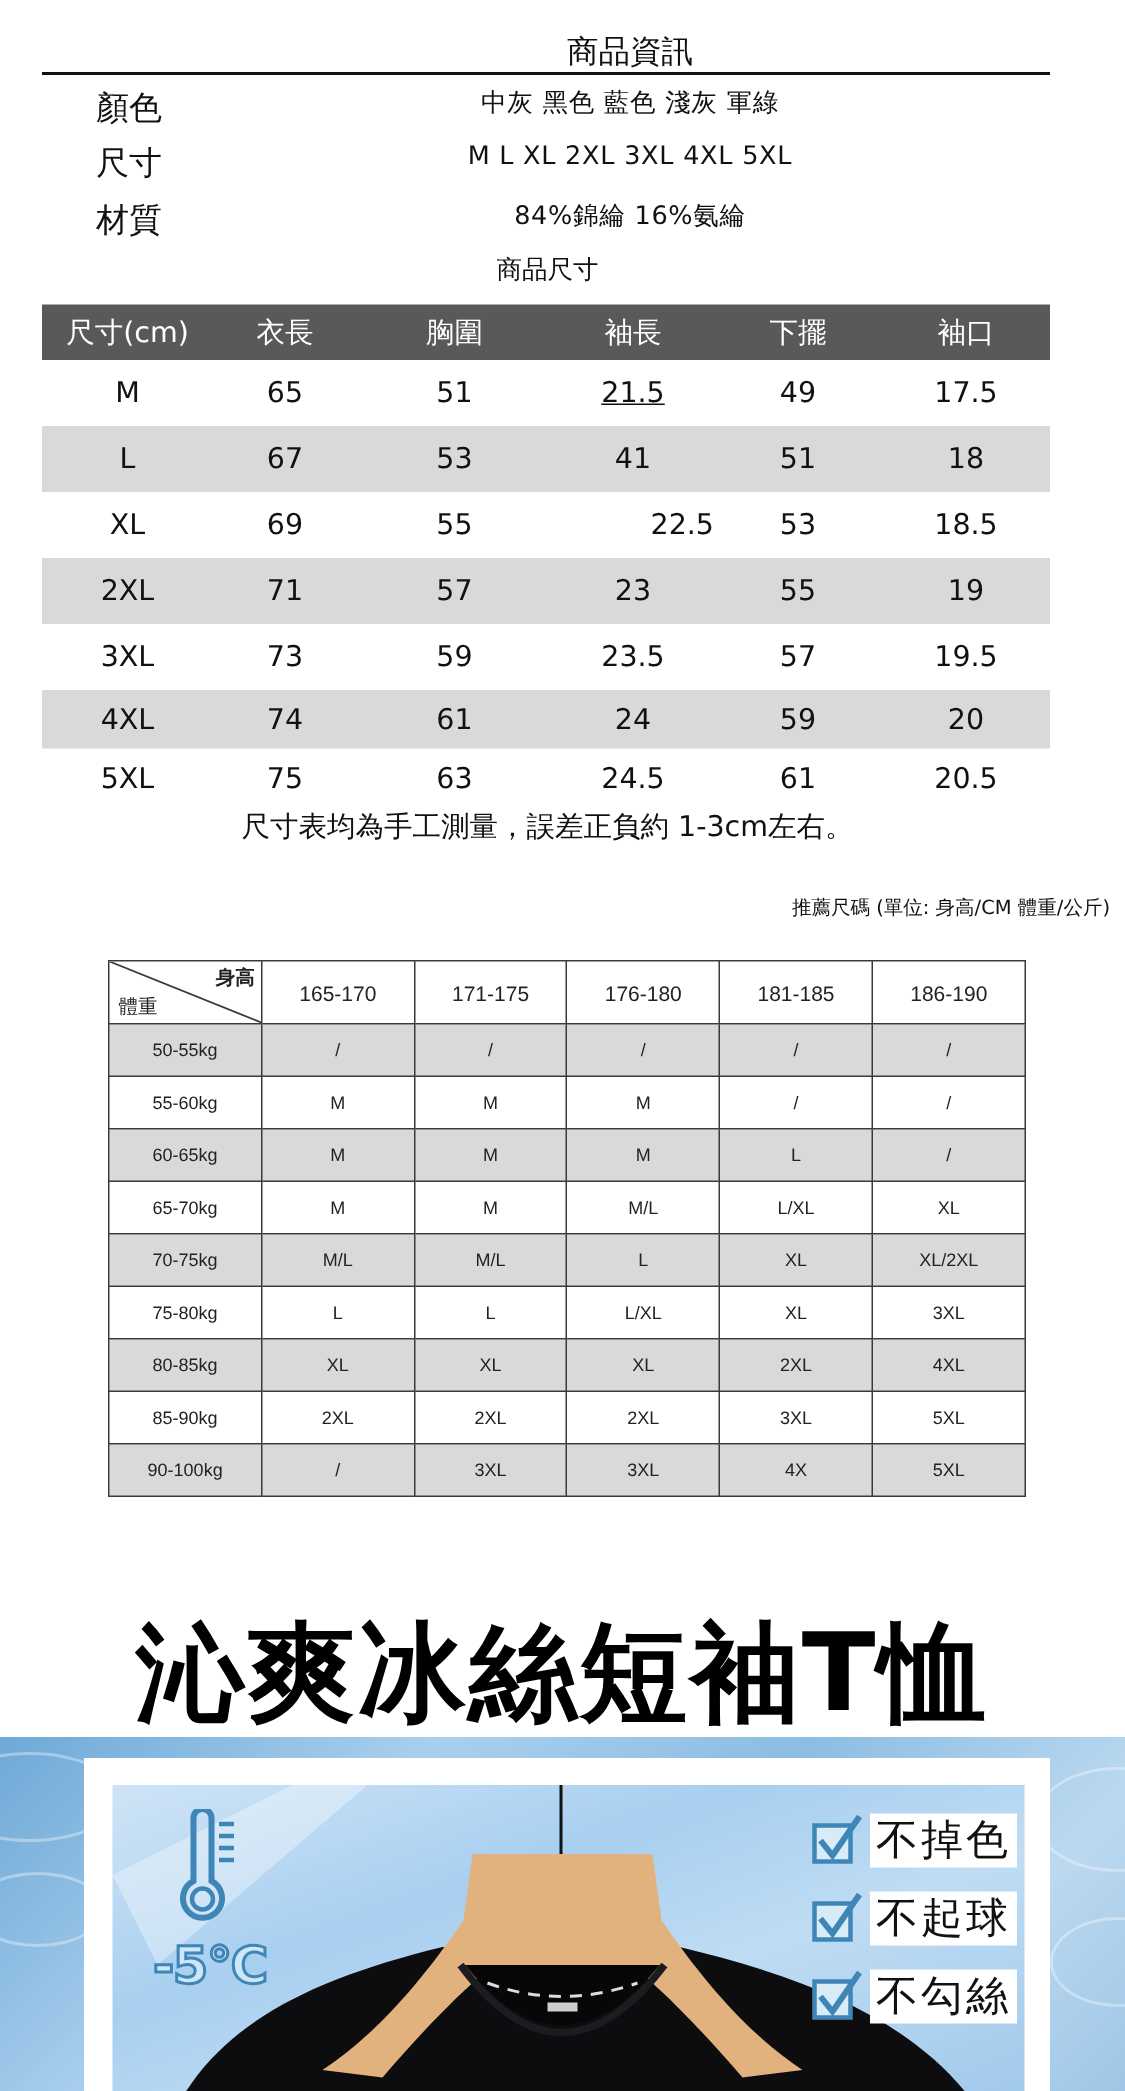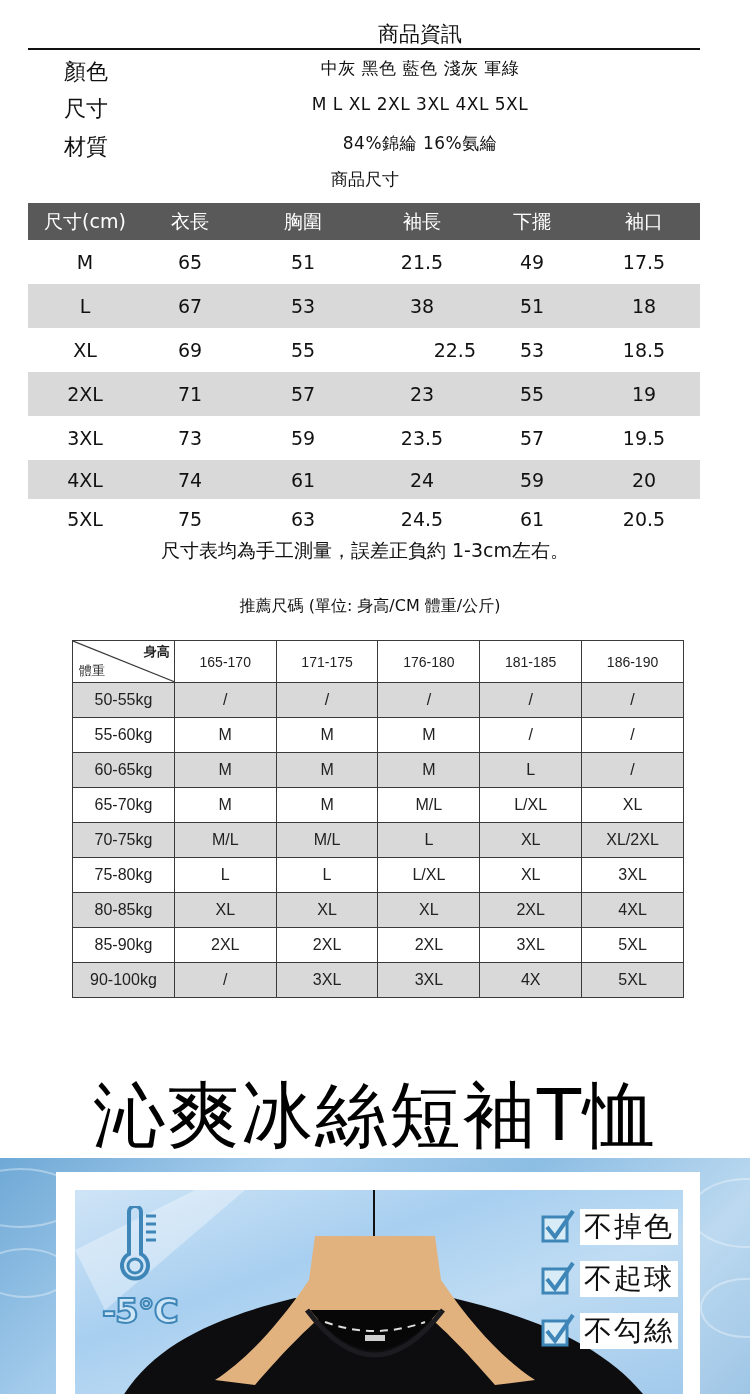--- a/index.html
+++ b/index.html
@@ -21,34 +21,34 @@
   .size-table tr.stripe td { background: #d9d9d9; }
   .size-table col.c0 { width: 114px; }
   .size-table col.c1 { width: 96px; }
   .size-table col.c2 { width: 130px; }
   .size-table col.c3 { width: 108px; }
   .size-table col.c4 { width: 112px; }
   .size-table col.c5 { width: 112px; }
   .size-note { position: absolute; top: 538px; left: 0; width: 730px; text-align: center; font-size: 19px; }
 
   
-  .rec-title { position: absolute; top: 596px; left: 0; width: 740px; text-align: center; font-size: 16px; }
+  .rec-title { position: absolute; top: 596px; left: 0; width: 740px; text-align: right; font-size: 13px; }
   .rec-table { position: absolute; top: 640px; left: 72px; width: 612px; border-collapse: collapse; font-family: "Liberation Sans", sans-serif; }
-  .rec-table td, .rec-table th { border: 1.5px solid #3a3a3a; text-align: center; font-size: 16px; font-weight: normal; color: #222; }
+  .rec-table td, .rec-table th { border: 1.5px solid #3a3a3a; text-align: center; font-size: 12px; font-weight: normal; color: #222; }
   .rec-table tr.hdr th { height: 41px; background: #fff; font-size: 14px; }
   .rec-table tr.data td { height: 35px; }
   .rec-table tr.stripe td { background: #d9d9d9; }
   .rec-table col { width: 102px; }
   .corner { position: relative; height: 41px; overflow: hidden; }
   .corner svg { position: absolute; left: 0; top: 0; }
   .corner .h-label { position: absolute; right: 4px; top: 2px; font-size: 13px; font-weight: bold; }
   .corner .w-label { position: absolute; left: 6px; bottom: 2px; font-size: 13px; }
 
   
-  .hero-title { position: absolute; top: 1068px; left: 0; width: 750px; text-align: center; font-size: 72px; font-weight: normal; letter-spacing: 2px; color: #000; font-family: "DejaVu Sans", sans-serif; }
+  .hero-title { position: absolute; top: 1068px; left: 0; width: 750px; text-align: center; font-size: 72px; font-weight: bold; letter-spacing: 2px; color: #000; font-family: "DejaVu Sans", sans-serif; }
   .hero { position: absolute; top: 1158px; left: 0; width: 750px; height: 236px; overflow: hidden;
     background: linear-gradient(135deg, #6fa9d6 0%, #a9cfee 30%, #8cbde3 55%, #bcd9f0 80%, #9fc6e6 100%); }
   .hero .ripple { position: absolute; border-radius: 50%; border: 2px solid rgba(255,255,255,0.35); }
   .hero-frame { position: absolute; top: 14px; left: 56px; width: 644px; height: 240px; background: #fff; }
   .hero-inner { position: absolute; top: 32px; left: 75px; width: 608px; height: 220px;
     background: linear-gradient(160deg, #cfe4f6 0%, #a8cff0 35%, #bfdcf3 60%, #9fc8eb 100%); overflow: hidden; }
   .thermo { position: absolute; left: 120px; top: 1210px; }
   .temp-label { position: absolute; left: 102px; top: 1292px; font-size: 34px; color: #cfe6f7; font-weight: bold;
      -webkit-text-stroke: 2px #3f86b8; letter-spacing: -1px; }
   .feature { position: absolute; left: 540px; height: 38px; display: flex; align-items: center; }
@@ -95,29 +95,29 @@
       <th>袖長</th>
       <th>下擺</th>
       <th>袖口</th>
     </tr>
   </thead>
   <tbody id="size-body">
       <tr class="">
         <td style="height: 44px;">M</td>
         <td style="height: 44px;">65</td>
         <td style="height: 44px;">51</td>
-        <td style="height: 44px;">21.5</td>
+        <td style="height: 44px; text-decoration: underline;">21.5</td>
         <td style="height: 44px;">49</td>
         <td style="height: 44px;">17.5</td>
       </tr>
       <tr class="stripe">
         <td style="height: 44px;">L</td>
         <td style="height: 44px;">67</td>
         <td style="height: 44px;">53</td>
-        <td style="height: 44px;">38</td>
+        <td style="height: 44px;">41</td>
         <td style="height: 44px;">51</td>
         <td style="height: 44px;">18</td>
       </tr>
       <tr class="">
         <td style="height: 44px;">XL</td>
         <td style="height: 44px;">69</td>
         <td style="height: 44px;">55</td>
         <td style="height: 44px; text-align: right;">22.5</td>
         <td style="height: 44px;">53</td>
         <td style="height: 44px;">18.5</td>

